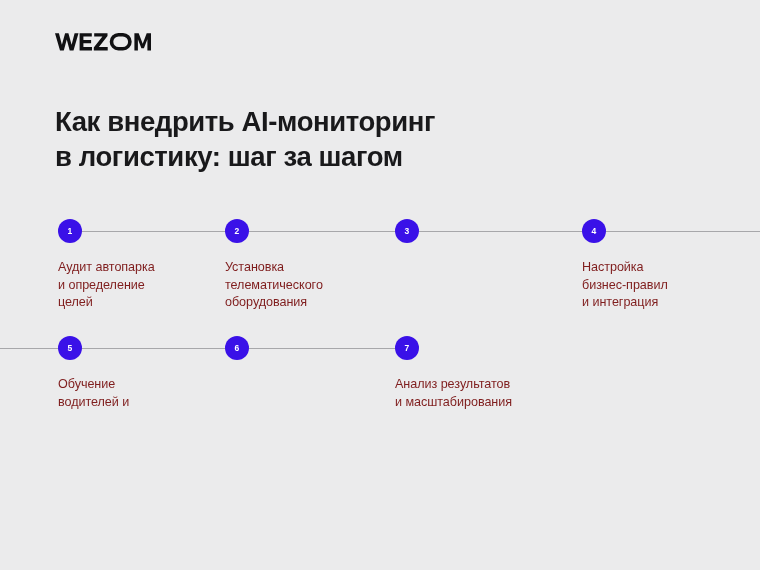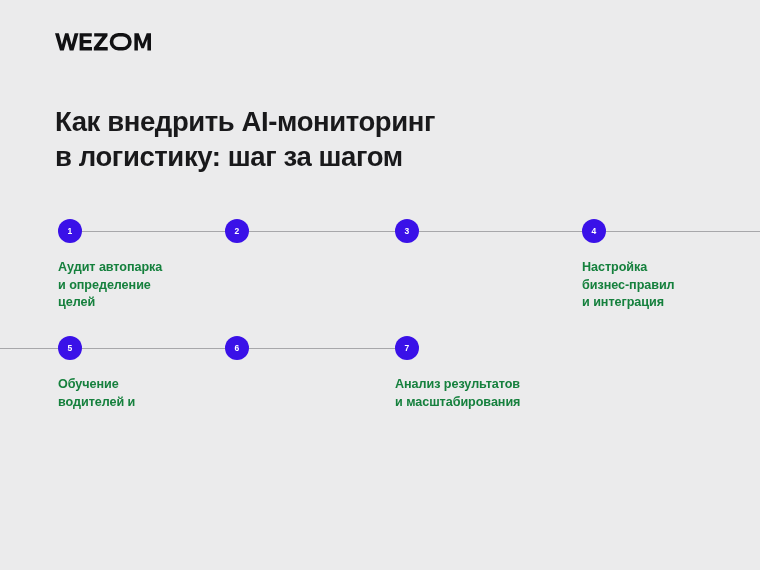--- a/index.html
+++ b/index.html
@@ -107,22 +107,22 @@
     text-align: center;
     letter-spacing: 0.1px;
     position: relative;
     z-index: 2;
   }
 
   .step-text {
     margin-top: 16px;
     font-size: 12.6px;
     line-height: 17.5px;
-    color: #15803d;
-    font-weight: 700;
+    color: #7f1d1d;
+    font-weight: 400;
     letter-spacing: -0.05px;
     white-space: pre-line;
   }
 </style>
 </head>
 <body>
 
 <div class="slide">
 
   <svg class="decor-curve" viewBox="0 0 760 570" fill="none" xmlns="http://www.w3.org/2000/svg">
@@ -157,20 +157,23 @@
 
       <div class="step" style="left:58px;">
         <div class="step-badge">1</div>
         <div class="step-text">Аудит автопарка
 и определение
 целей</div>
       </div>
 
       <div class="step" style="left:225px;">
         <div class="step-badge">2</div>
+        <div class="step-text">Установка
+телематического
+оборудования</div>
       </div>
 
       <div class="step" style="left:395px;">
         <div class="step-badge">3</div>
       </div>
 
       <div class="step" style="left:582px;">
         <div class="step-badge">4</div>
         <div class="step-text">Настройка
 бизнес-правил

